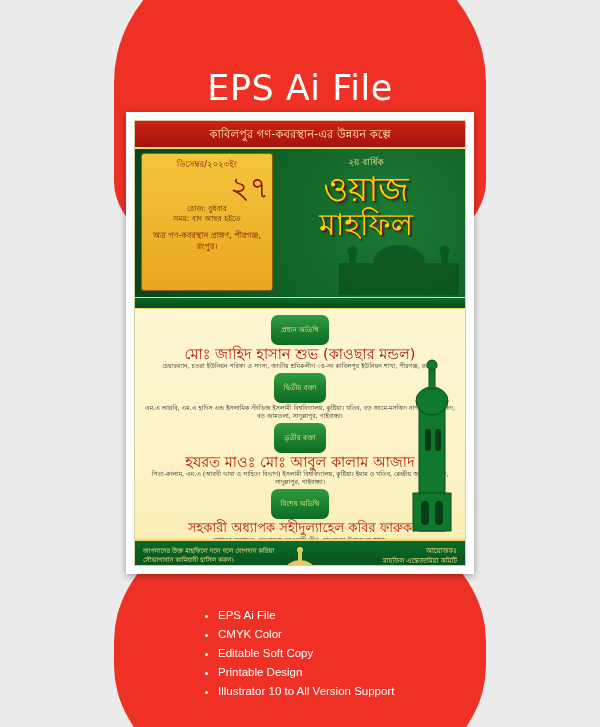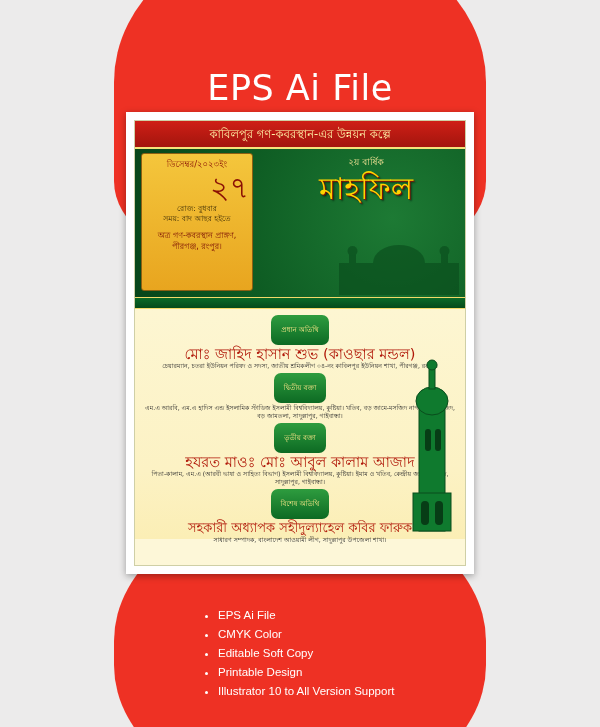--- a/index.html
+++ b/index.html
@@ -90,21 +90,21 @@
     color: #fff2a6;
     font-size: 11.5px;
     text-align: center;
     line-height: 26px;
     font-family: "DejaVu Sans", sans-serif;
     white-space: nowrap;
   }
   .left-panel {
     position: absolute;
     left: 6px; top: 32px;
-    width: 112px; height: 138px;
+    width: 132px; height: 138px;
     background: linear-gradient(#f4c63c, #e8a51f);
     border: 1px solid #8c5f12;
     border-radius: 3px;
     padding: 3px;
     text-align: center;
   }
   .date-line {
     color: #8a1005; font-size: 8.5px; margin-top: 1px;
     font-family: "DejaVu Sans", sans-serif;
   }
@@ -263,20 +263,21 @@
         <div class="left-panel">
           <div class="date-line">ডিসেম্বর/২০২৩ইং</div>
           <div class="date-big">২৭</div>
           <div class="date-sub">রোজ: বুধবার</div>
           <div class="date-sub">সময়: বাদ আছর হইতে</div>
           <div class="venue">অত্র গণ-কবরস্থান প্রাঙ্গণ, পীরগঞ্জ, রংপুর।</div>
         </div>
 
         <div class="wazz-block">
           <div class="wazz-sub">২য় বার্ষিক</div>
+          <div class="wazz-1">ওয়াজ</div>
           <div class="wazz-2">মাহফিল</div>
         </div>
       </div>
 
       <div class="green-rule"></div>
 
       <div class="body">
 
         <svg class="minaret" viewBox="0 0 54 190">
           <g fill="#0f7a2e" stroke="#0a4d1d" stroke-width="1">
@@ -313,20 +314,34 @@
         </div>
 
         <div class="speaker">
           <div class="badge">বিশেষ অতিথি</div>
           <div class="sp-name small">সহকারী অধ্যাপক সহীদুল্যাহেল কবির ফারুক</div>
           <div class="sp-desc">সাধারণ সম্পাদক, বাংলাদেশ আওয়ামী লীগ, সাদুল্লাপুর উপজেলা শাখা।</div>
         </div>
 
       </div>
 
+      <div class="footer">
+        <div class="foot-left">আপনাদের উক্ত মাহফিলে দলে দলে যোগদান করিয়া সৌভাগ্যবান কামিয়াবী হাসিল করুন।</div>
+        <svg class="foot-center" viewBox="0 0 46 30">
+          <g fill="#f3d96a" opacity="0.9">
+            <ellipse cx="23" cy="22" rx="14" ry="9"></ellipse>
+            <rect x="21" y="4" width="4" height="14"></rect>
+            <circle cx="23" cy="3" r="3"></circle>
+          </g>
+        </svg>
+        <div class="foot-right">
+          <div>আয়োজকঃ</div>
+          <div>মাহফিল এন্তেজামিয়া কমিটি</div>
+        </div>
+      </div>
 
     </div>
   </div>
 
   <div class="features">
     <ul>
       <li>EPS Ai File</li>
       <li>CMYK Color</li>
       <li>Editable Soft Copy</li>
       <li>Printable Design</li>

